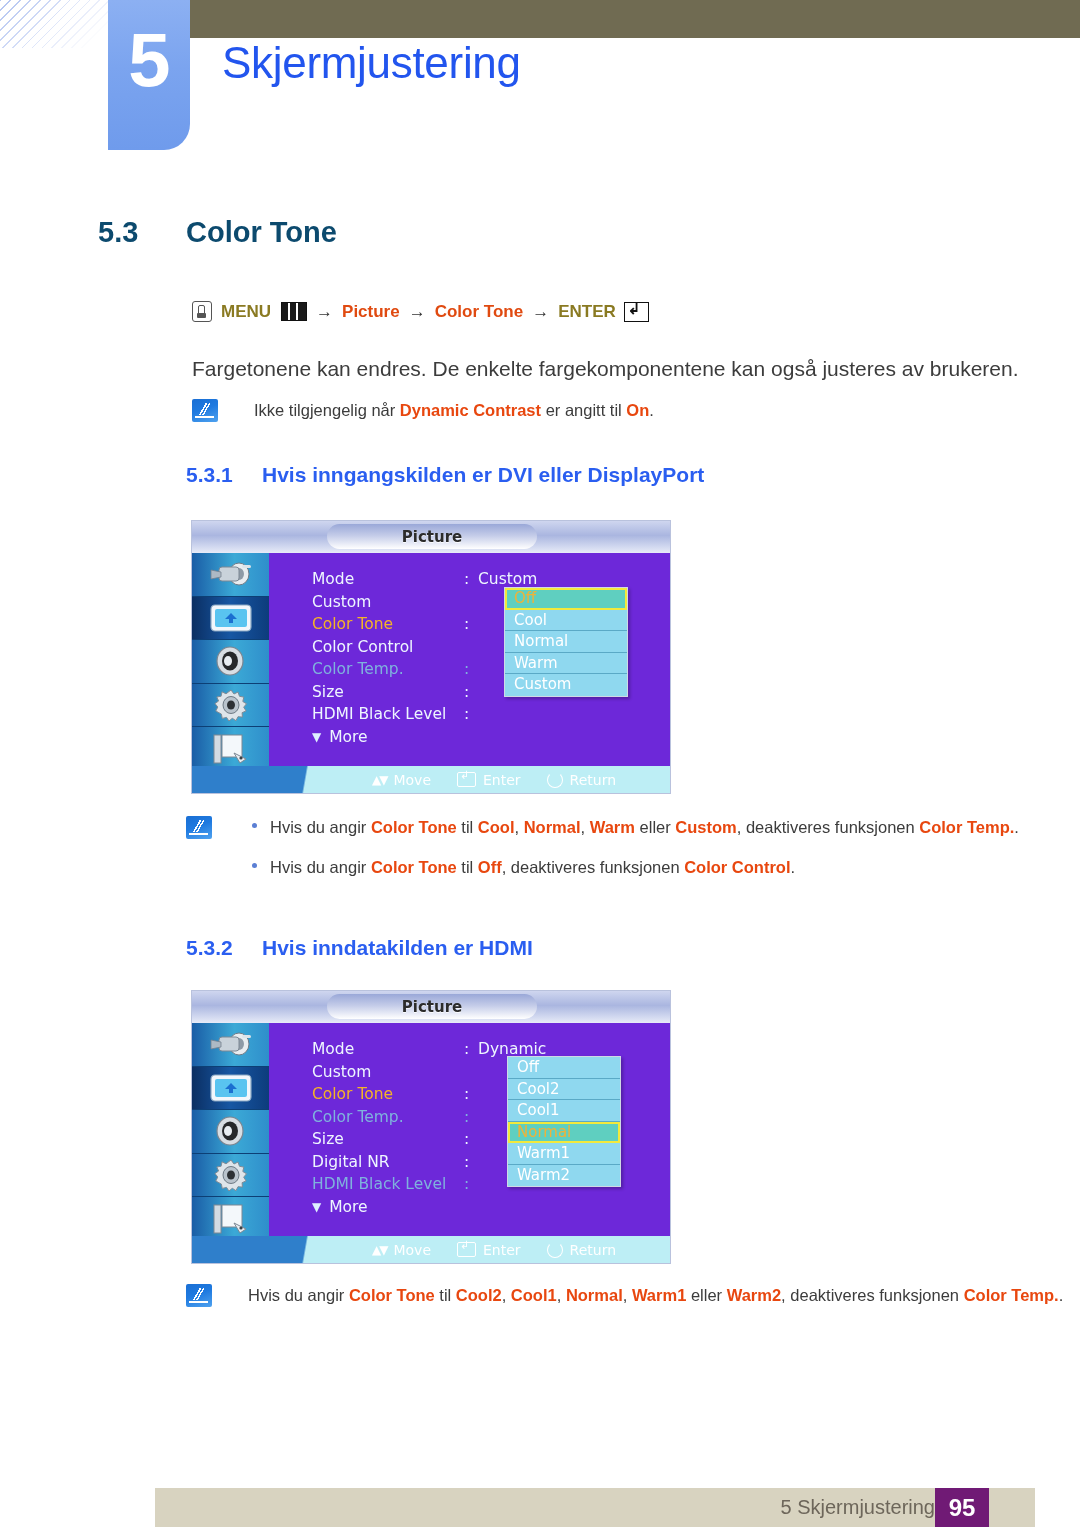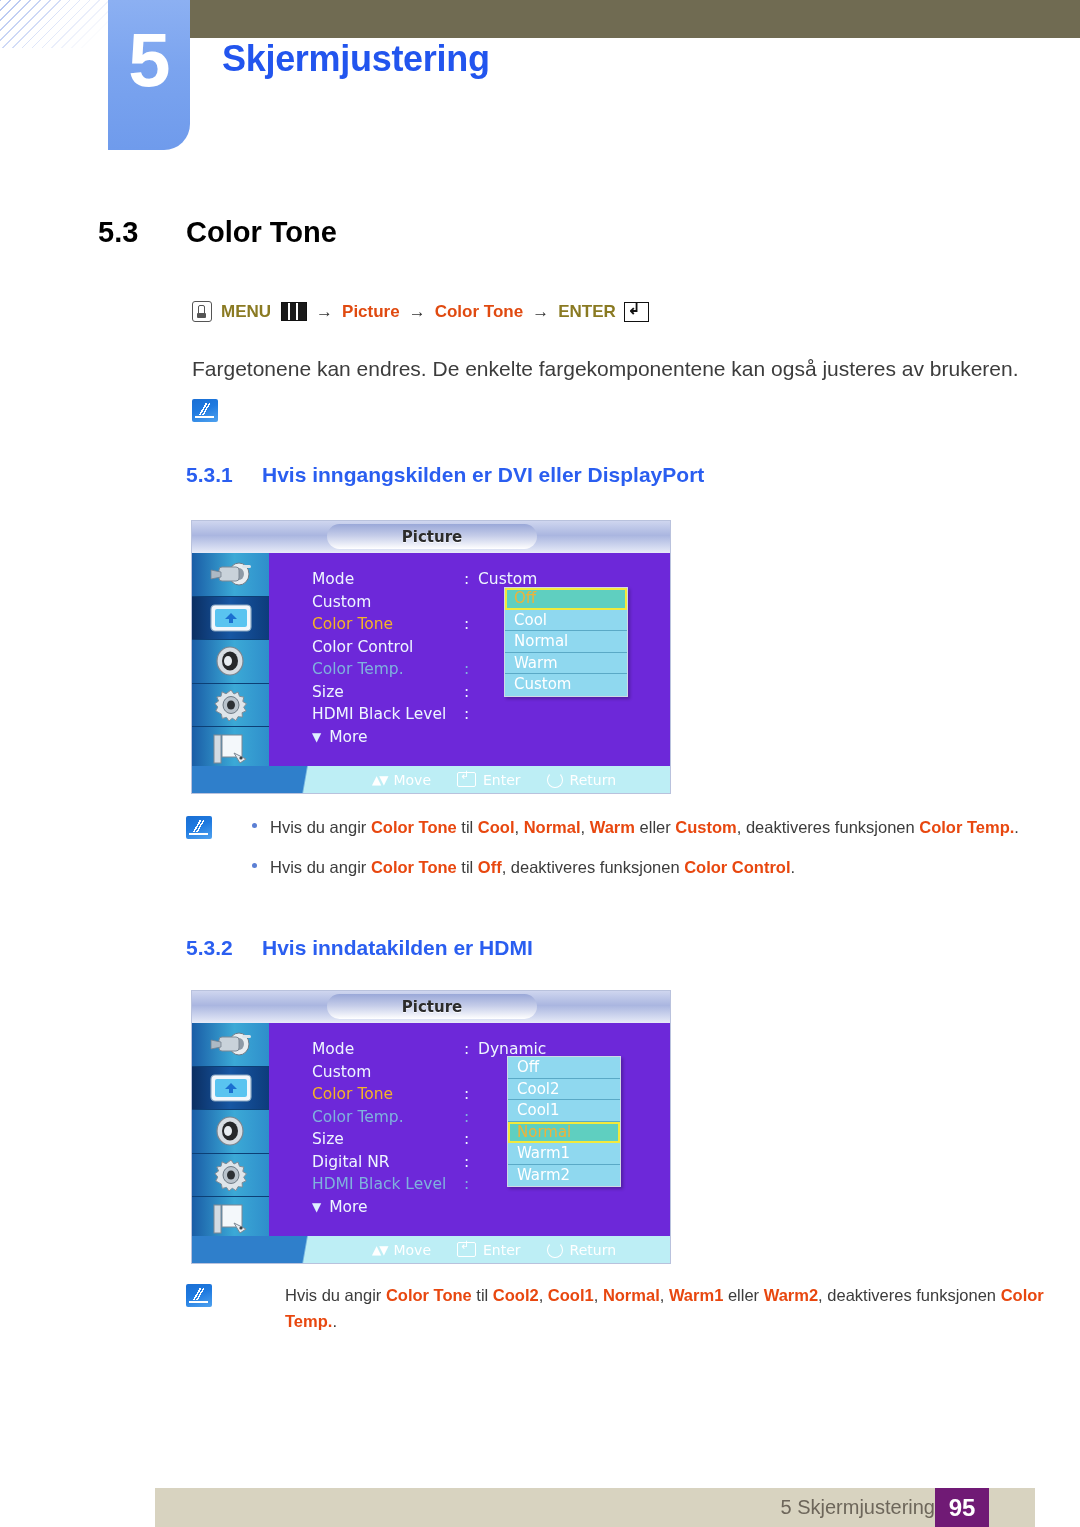--- a/index.html
+++ b/index.html
@@ -29,28 +29,28 @@
     background:linear-gradient(180deg,#8cb0f2 0%, #7ba4ef 45%, #6f9bec 100%);
     border-bottom-right-radius:26px;
     display:flex; align-items:flex-start; justify-content:center;
   }
   .chapter-tab .num {
     color:#ffffff; font-size:76px; font-weight:bold; line-height:1;
     margin-top:22px; letter-spacing:-1px;
   }
   .chapter-title {
     position:absolute; left:222px; top:38px;
-    font-size:36px; font-weight:bold; color:#2255ee;
+    font-size:44px; font-weight:normal; color:#2255ee;
     letter-spacing:-0.3px;
   }
 
   
   .sec-head {
     position:absolute; left:98px; top:216px;
-    font-size:29px; font-weight:bold; color:#000000;
+    font-size:29px; font-weight:bold; color:#0c4a6e;
     display:flex; align-items:baseline;
   }
   .sec-head .num { width:88px; display:inline-block; }
 
   
   .breadcrumb {
     position:absolute; left:192px; top:301px;
     font-size:17px; font-weight:bold;
     display:flex; align-items:center; gap:7px;
     white-space:nowrap;
@@ -110,21 +110,21 @@
     background:
       linear-gradient(120deg, transparent 40%, #fff 40%, #fff 48%, transparent 48%),
       linear-gradient(120deg, transparent 55%, #fff 55%, #fff 62%, transparent 62%);
   }
   .note-icon::after{
     content:""; position:absolute; left:3px; bottom:4px; width:19px; height:2px; background:#fff;
   }
   .note-body { margin-left:36px; font-size:16.5px; color:#3c3c3c; line-height:1.6; }
   .note-1 { left:192px; top:397px; width:860px; }
   .note-2 { left:186px; top:814px; width:880px; }
-  .note-3 { left:186px; top:1282px; width:880px;gap:37px; }
+  .note-3 { left:186px; top:1282px; width:880px; }
 
   .bullets { list-style:none; margin:0; padding:0; }
   .bullets li { position:relative; padding-left:22px; margin-bottom:14px; }
   .bullets li::before{
     content:""; position:absolute; left:4px; top:9px;
     width:5px; height:5px; border-radius:50%; background:#5b7fd4;
   }
   .or { color:#e8470f; font-weight:bold; }
   .nb { color:#3c3c3c; }
 
@@ -267,20 +267,23 @@
   <span class="bc-orange">Color Tone</span>
   <span class="bc-arrow">→</span>
   <span class="bc-olive">ENTER</span>
   <span class="ic-enterkey"></span>
 </div>
 
 <div class="body-text p-intro">Fargetonene kan endres. De enkelte fargekomponentene kan også justeres av brukeren.</div>
 
 <div class="note note-1">
   <div class="note-icon"></div>
+  <div class="note-body">
+    <span class="nb">Ikke tilgjengelig når </span><span class="or">Dynamic Contrast</span><span class="nb"> er angitt til </span><span class="or">On</span><span class="nb">.</span>
+  </div>
 </div>
 
 <div class="subhead sub-1">
   <span class="snum">5.3.1</span>
   <span>Hvis inngangskilden er DVI eller DisplayPort</span>
 </div>
 
 <div class="osd osd-1">
   <div class="osd-titlebar">
     <div class="osd-pill">Picture</div>

